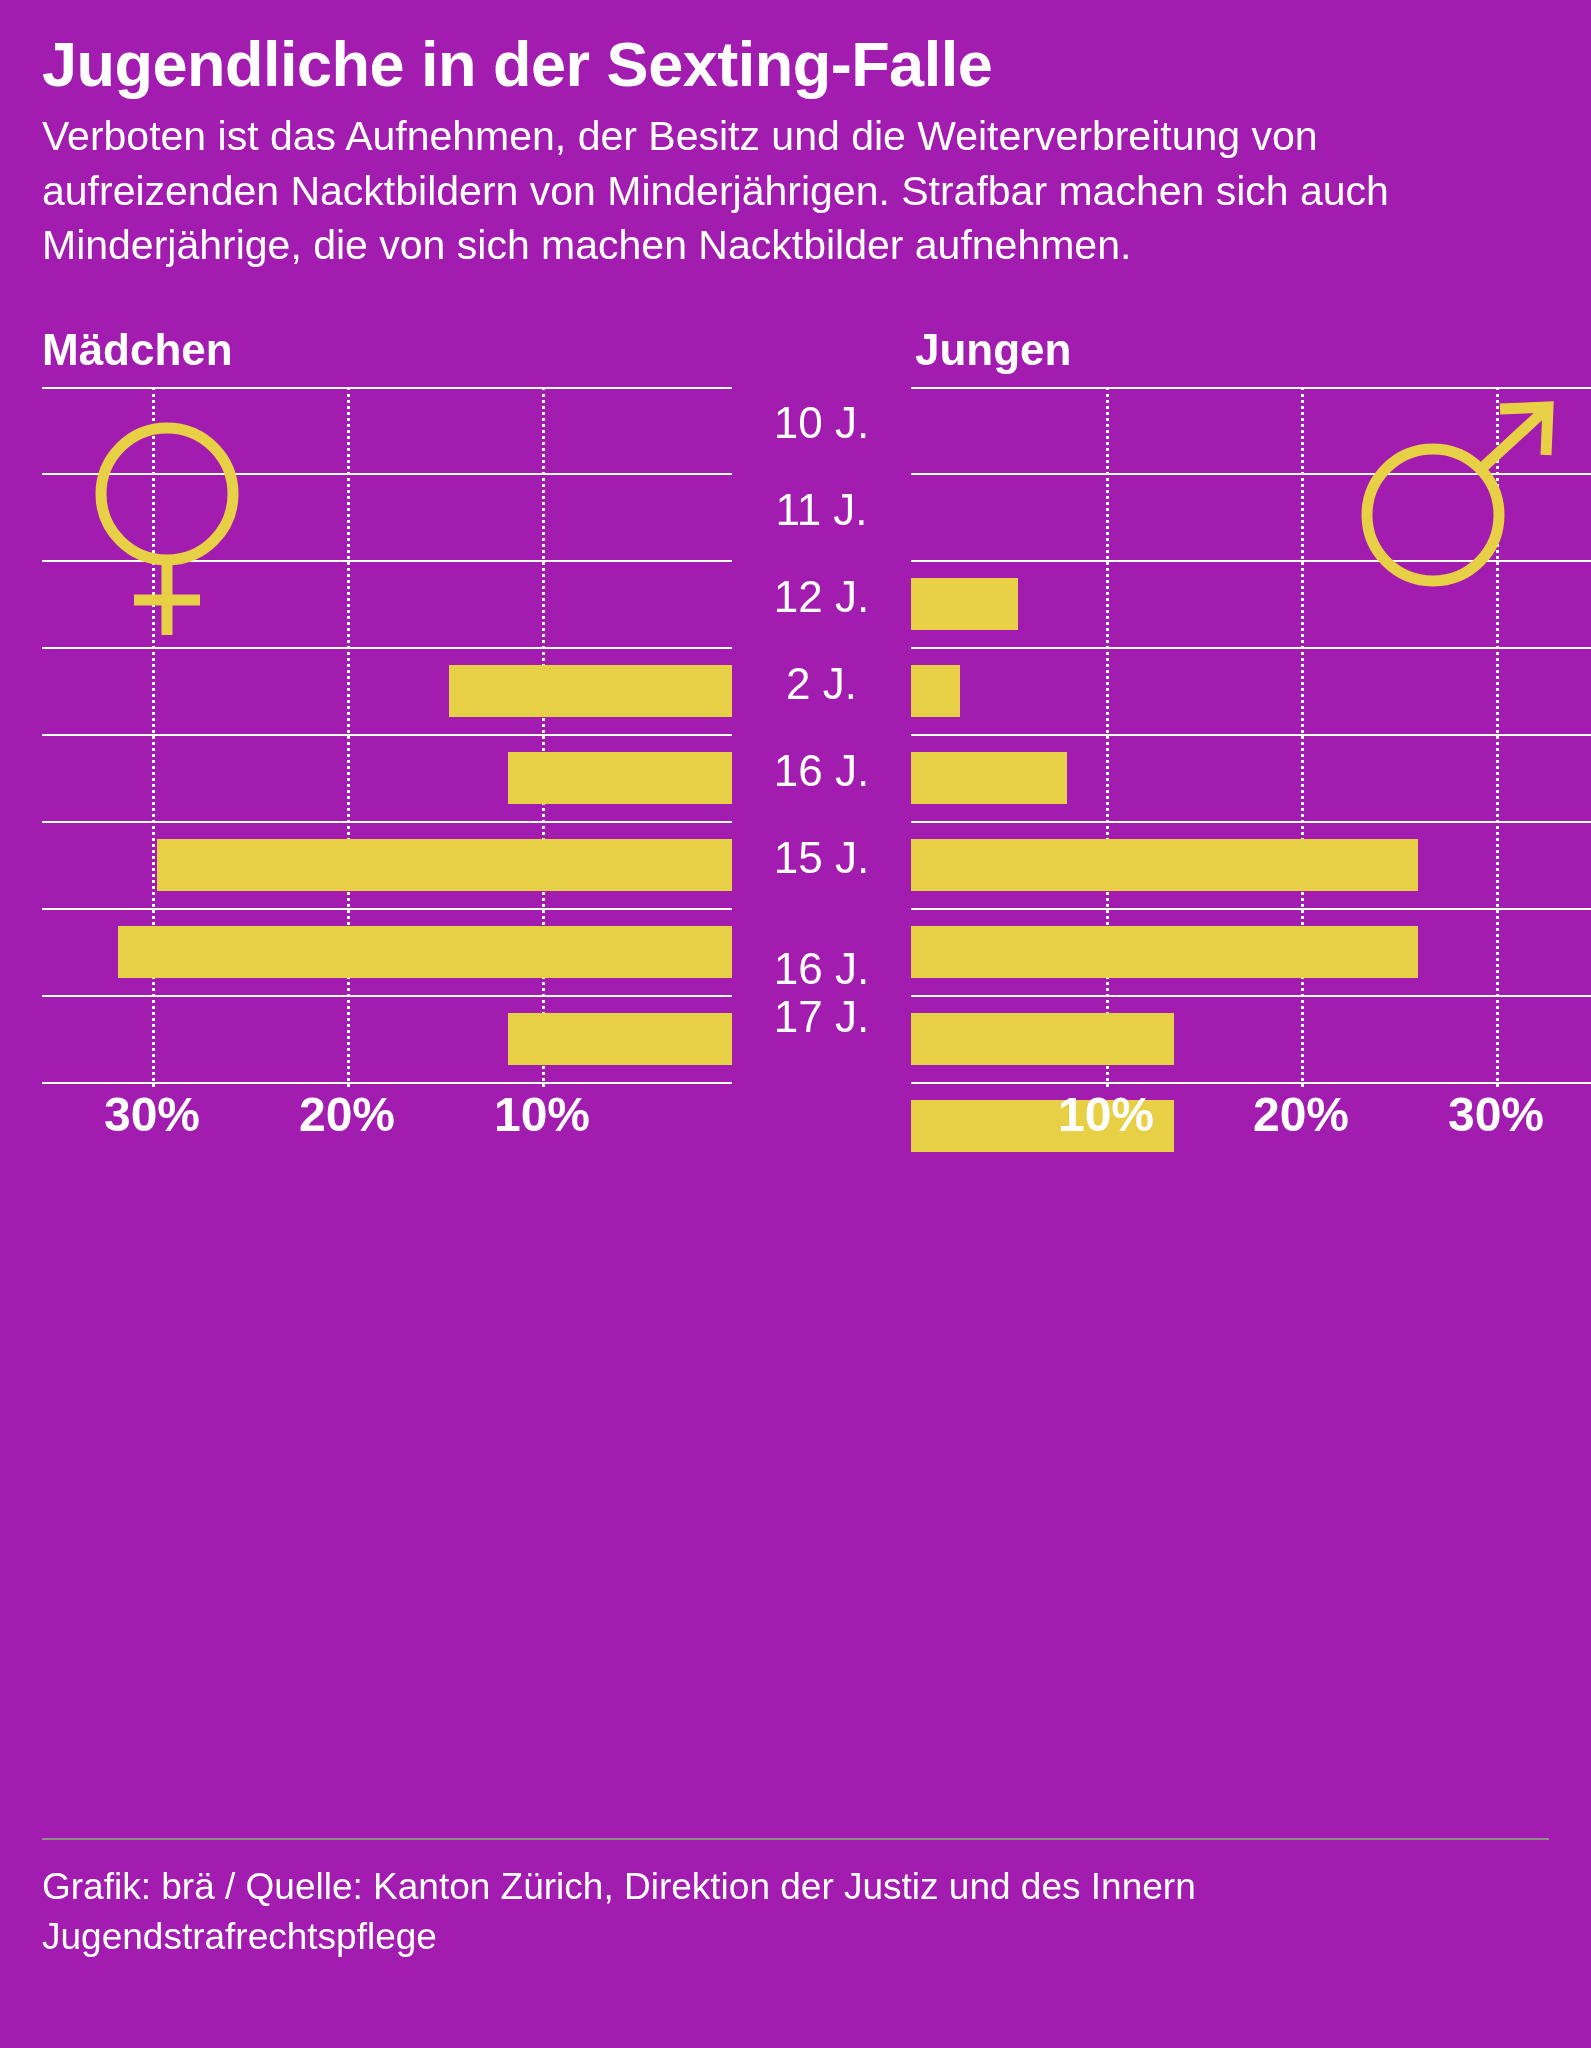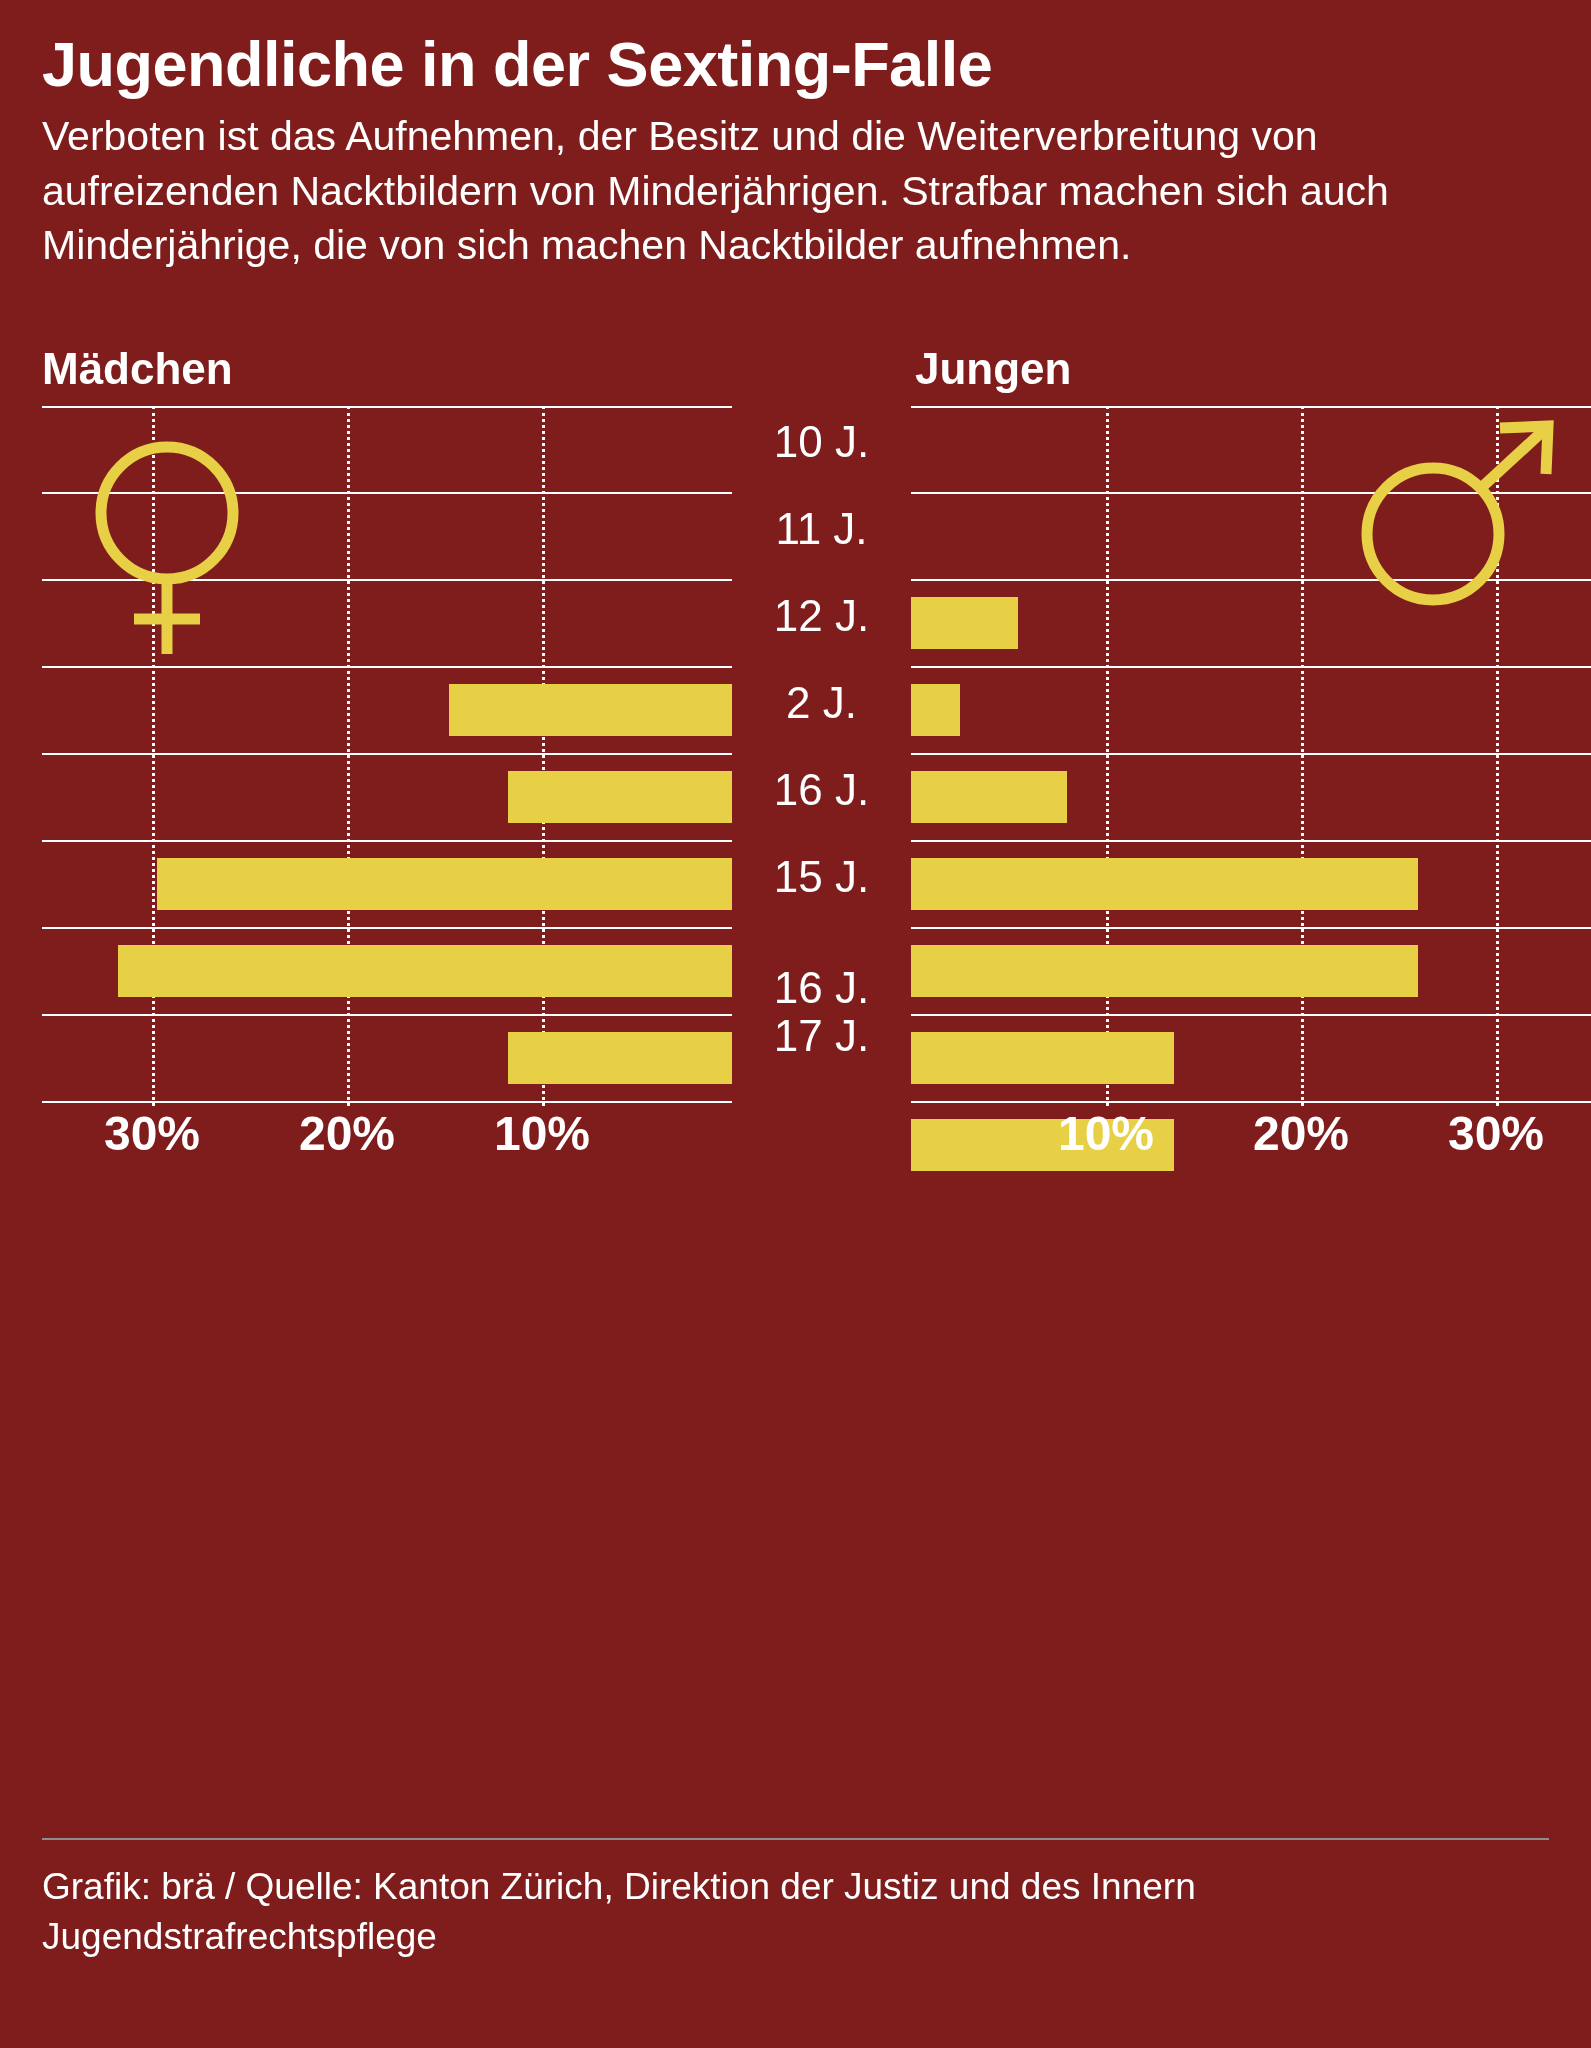--- a/index.html
+++ b/index.html
@@ -11,21 +11,21 @@
     width: 1591px;
     height: 2048px;
     font-family: "Liberation Sans", sans-serif;
     color: #ffffff;
     overflow: hidden;
   }
   .page {
     position: relative;
     width: 1591px;
     height: 2048px;
-    background: #7f1d1d;
+    background: #a21caf;
     box-sizing: border-box;
     padding: 0 42px;
   }
   .title {
     font-size: 63px;
     font-weight: bold;
     letter-spacing: -0.5px;
     margin: 0;
     padding-top: 30px;
     line-height: 1.1;
@@ -45,21 +45,21 @@
     line-height: 1.33;
     margin: 0;
     padding-top: 10px;
     color: #ffffff;
     max-width: 1420px;
   }
 
   
   .chart {
     position: relative;
-    margin-top: 71px;
+    margin-top: 52px;
     height: 820px;
   }
   .panel-title {
     position: absolute;
     font-size: 44px;
     font-weight: bold;
     color: #ffffff;
     top: 0;
   }
   .panel-title.left  { left: 0px; }

